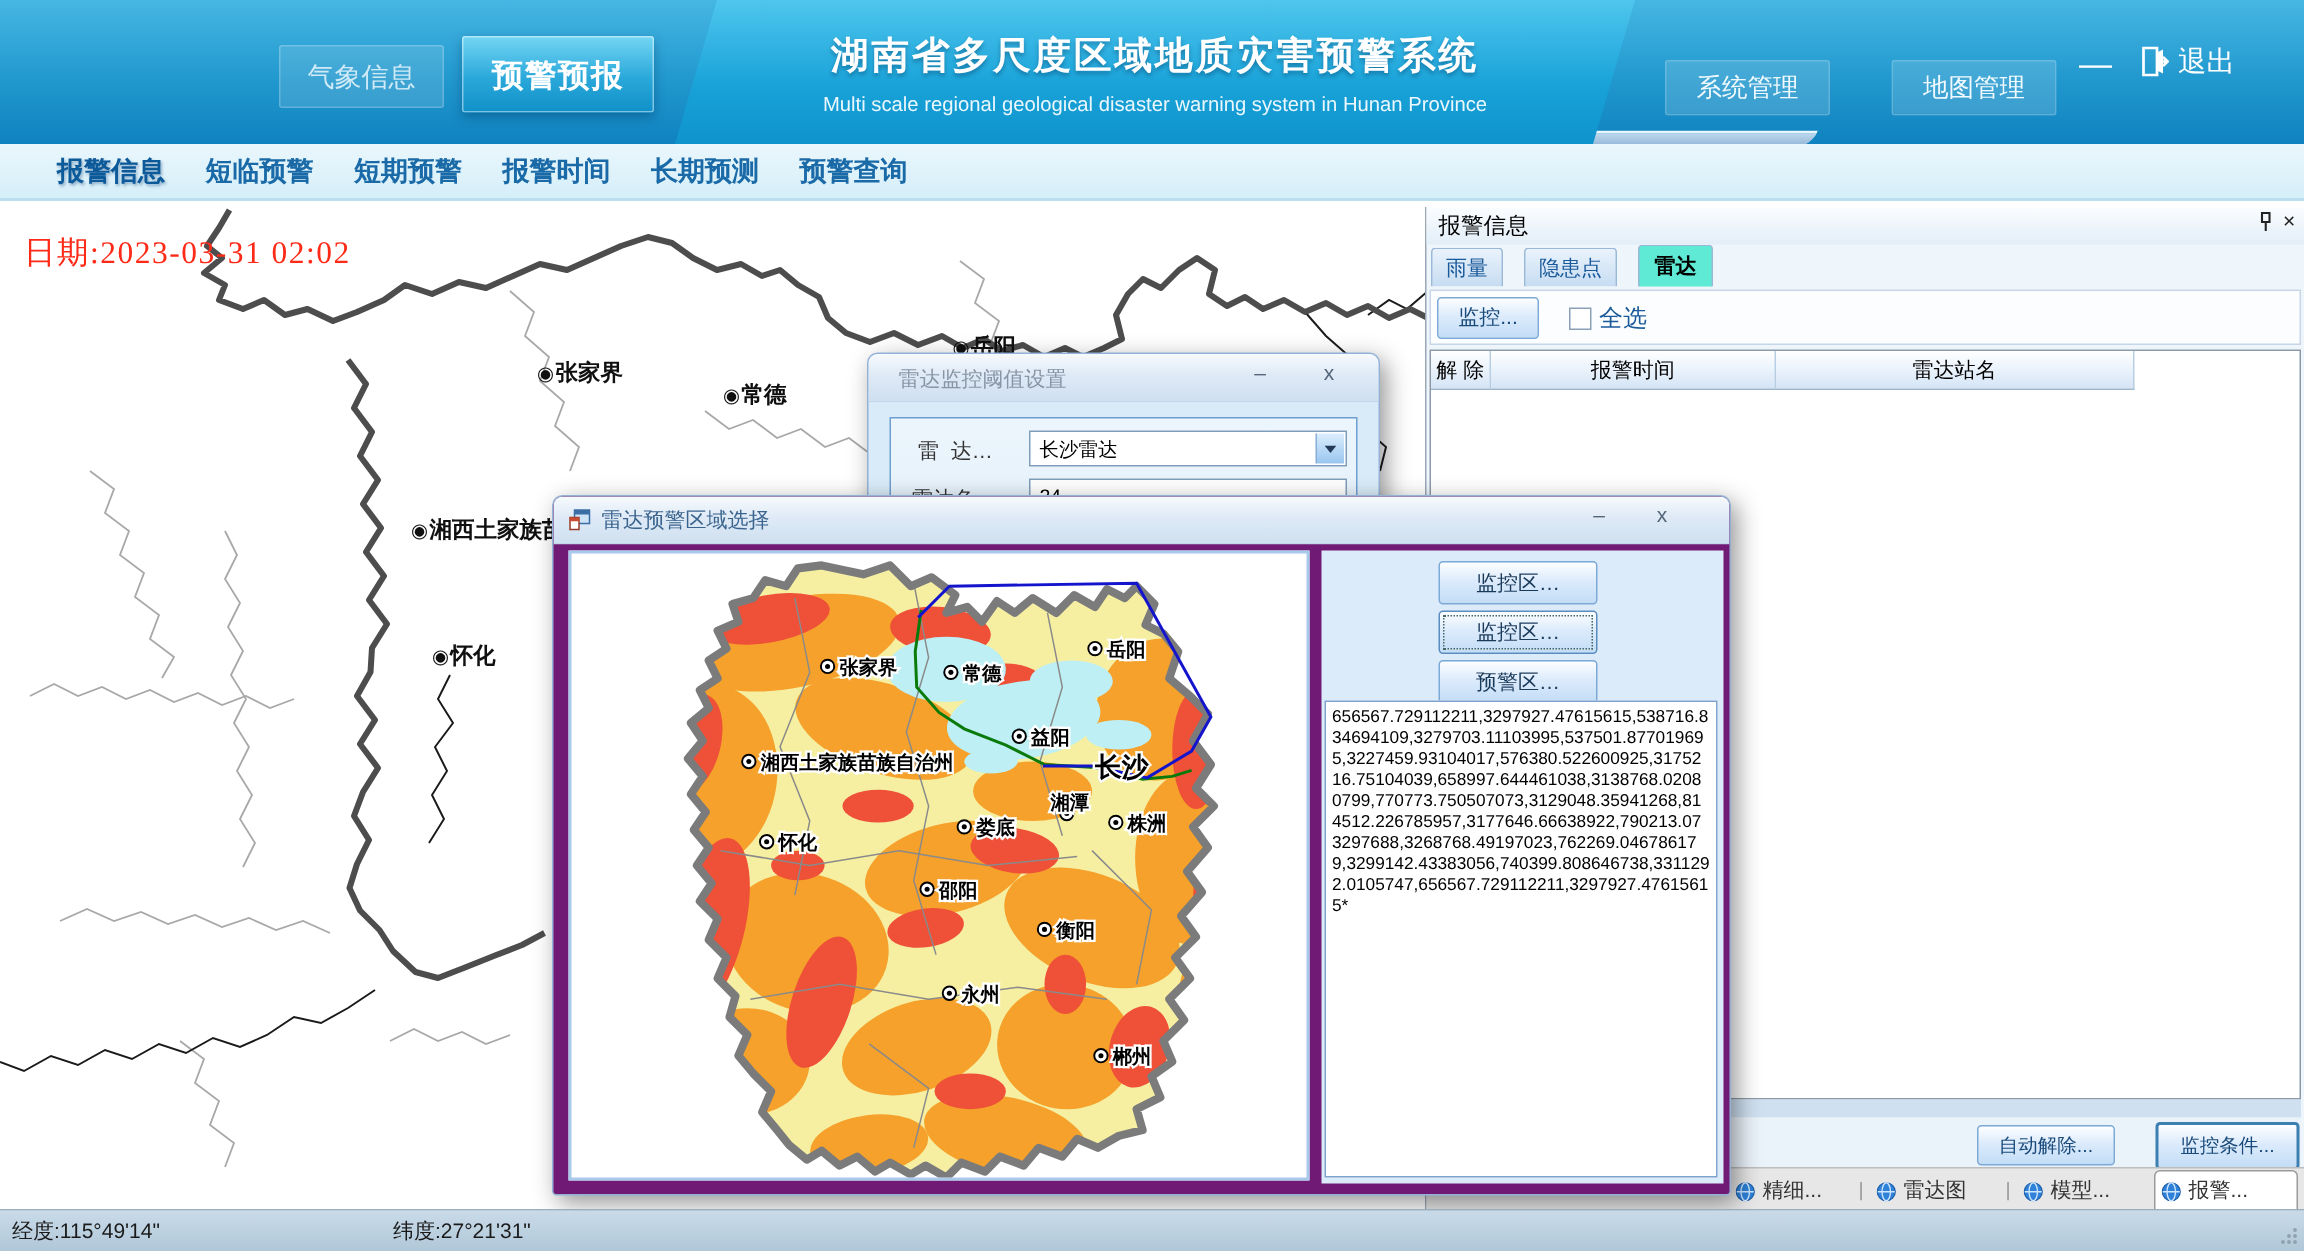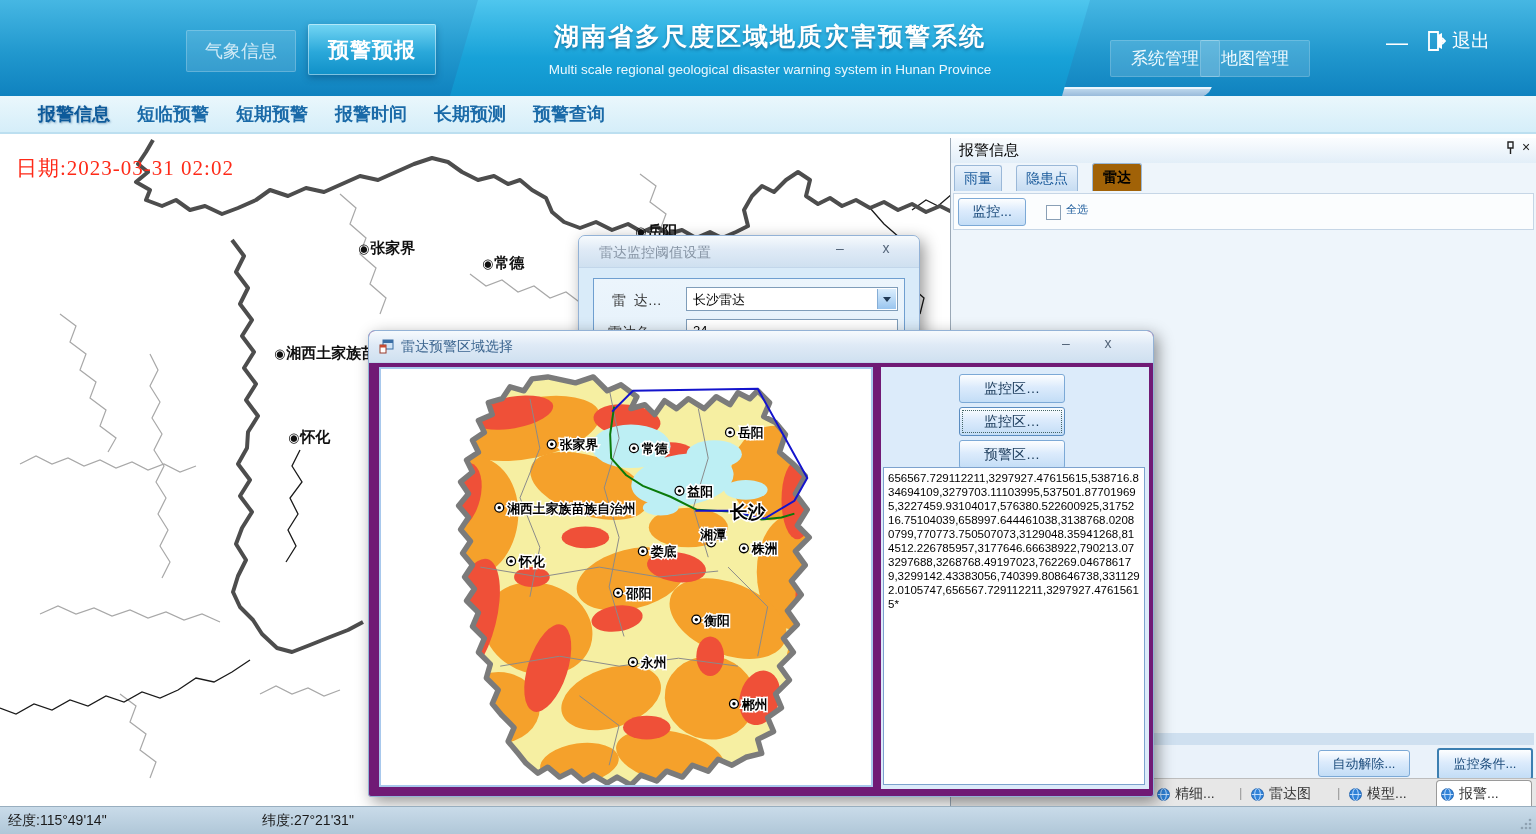--- a/index.html
+++ b/index.html
@@ -24,21 +24,21 @@
           border-radius:2px;cursor:pointer;}
   .hbtn-weather{left:186px;top:30px;width:110px;height:42px;
           background:rgba(255,255,255,.13);box-shadow:inset 0 0 0 1px rgba(255,255,255,.22);
           color:#cfeaf6;font-size:18px;}
   .hbtn-forecast{left:308px;top:24px;width:128px;height:51px;
           background:linear-gradient(180deg,#74d6f4,#2aa8da 55%,#1090c8);
           box-shadow:inset 0 0 0 1px rgba(255,255,255,.45),0 3px 7px rgba(0,40,80,.35);
           color:#fff;font-size:21px;font-weight:bold;letter-spacing:1px;}
   .hbtn-sys{left:1110px;top:40px;width:110px;height:37px;background:rgba(255,255,255,.15);
           box-shadow:inset 0 0 0 1px rgba(255,255,255,.18);color:#f0fafe;font-size:17px;}
-  .hbtn-map{left:1200px;top:40px;width:110px;height:37px;background:rgba(255,255,255,.15);
+  .hbtn-map{left:1261px;top:40px;width:110px;height:37px;background:rgba(255,255,255,.15);
           box-shadow:inset 0 0 0 1px rgba(255,255,255,.18);color:#f0fafe;font-size:17px;}
   .min-dash{position:absolute;left:1386px;top:30px;color:#fff;font-size:22px;cursor:pointer;}
   .exit-btn{position:absolute;left:1426px;top:28px;display:flex;align-items:center;gap:6px;
           color:#fff;font-size:19px;cursor:pointer;}
 
   
   .menubar{position:absolute;left:0;top:96px;width:1536px;height:38px;z-index:6;
           background:linear-gradient(180deg,#eaf7fc,#d5eef9);
           border-bottom:2px solid #bcdff0;display:flex;align-items:center;
           padding-left:38px;gap:27px;box-sizing:border-box;}
@@ -58,30 +58,30 @@
   .ap-title{position:absolute;left:0;top:0;right:0;height:25px;
           background:linear-gradient(180deg,#fbfdff,#e2eef8);font-size:15px;color:#000;
           padding:3px 0 0 8px;box-sizing:border-box;}
   .ap-pin{position:absolute;top:3px;left:553px;width:14px;height:16px;cursor:pointer;}
   .ap-close{position:absolute;top:1px;left:571px;width:14px;height:16px;font-size:14px;
           color:#222;cursor:pointer;}
   .ap-tabs{position:absolute;left:3px;top:25px;display:flex;gap:14px;align-items:flex-end;}
   .ap-tab{padding:4px 9px 3px 9px;font-size:14px;color:#1a5a9a;cursor:pointer;
           background:linear-gradient(180deg,#eaf3fc,#c6dcf2);
           border:1px solid #9ab8d8;border-bottom:none;border-radius:3px 3px 0 0;}
-  .ap-tab.active{background:#a16207;color:#000;font-weight:bold;padding:5px 10px 4px 10px;}
+  .ap-tab.active{background:#5eead4;color:#000;font-weight:bold;padding:5px 10px 4px 10px;}
   .ap-toolbar{position:absolute;left:2px;right:2px;top:55px;height:37px;background:#fbfdfe;
           border:1px solid #c6d6e6;box-sizing:border-box;}
   .btn{display:flex;align-items:center;justify-content:center;cursor:pointer;
           background:linear-gradient(180deg,#fdfeff,#dcebfc 45%,#c3ddf6);
           border:1px solid #7ca9d6;border-radius:3px;font-size:13px;color:#1a4a7a;}
   .ap-monitor{position:absolute;left:4px;top:4px;width:66px;height:26px;font-size:14px;}
   .ap-check{position:absolute;left:92px;top:11px;width:13px;height:13px;background:#fff;
           border:1px solid #8aa0b6;cursor:pointer;}
-  .ap-checklbl{position:absolute;left:112px;top:8px;font-size:11px;color:#1a5a9a;}
+  .ap-checklbl{position:absolute;left:112px;top:8px;font-size:16px;color:#1a5a9a;}
   .ap-table{position:absolute;left:2px;right:2px;top:95px;bottom:73px;background:#fff;
           border:1px solid #8b9aa9;box-sizing:border-box;}
   .ap-hrow{display:flex;height:26px;}
   .ap-hcell{box-sizing:border-box;border-right:1px solid #b7cde1;border-bottom:1px solid #9fb6ca;
           background:linear-gradient(180deg,#ffffff,#e8f1fb 55%,#d4e4f5);
           font-size:14px;color:#000;display:flex;align-items:center;justify-content:center;}
   .ap-strip{position:absolute;left:2px;right:2px;bottom:61px;height:12px;background:#cfe0f0;}
   .ap-btnrow{position:absolute;left:2px;right:2px;bottom:27px;height:34px;background:#eaf2fa;}
   .ap-release{position:absolute;left:365px;top:5px;width:90px;height:25px;}
   .ap-cond{position:absolute;left:484px;top:3px;width:92px;height:28px;
@@ -193,20 +193,27 @@
     <div class="ap-tabs">
       <div class="ap-tab">雨量</div>
       <div class="ap-tab">隐患点</div>
       <div class="ap-tab active">雷达</div>
     </div>
     <div class="ap-toolbar">
       <div class="btn ap-monitor">监控...</div>
       <div class="ap-check"></div>
       <div class="ap-checklbl">全选</div>
     </div>
+    <div class="ap-table">
+      <div class="ap-hrow">
+        <div class="ap-hcell" style="width:40px;">解 除</div>
+        <div class="ap-hcell" style="width:190px;">报警时间</div>
+        <div class="ap-hcell" style="width:239px;">雷达站名</div>
+      </div>
+    </div>
     <div class="ap-strip"></div>
     <div class="ap-btnrow">
       <div class="btn ap-release">自动解除...</div>
       <div class="btn ap-cond">监控条件...</div>
     </div>
     <div class="ap-tabstrip">
       <div class="btab" style="left:202px;">
         <svg width="13" height="13" viewBox="0 0 13 13">
             <circle cx="6.5" cy="6.5" r="6" fill="#2f82d8" stroke="#1a5ca8" stroke-width="0.8"></circle>
             <ellipse cx="6.5" cy="6.5" rx="2.8" ry="6" fill="none" stroke="#cfe6ff" stroke-width="0.9"></ellipse>

